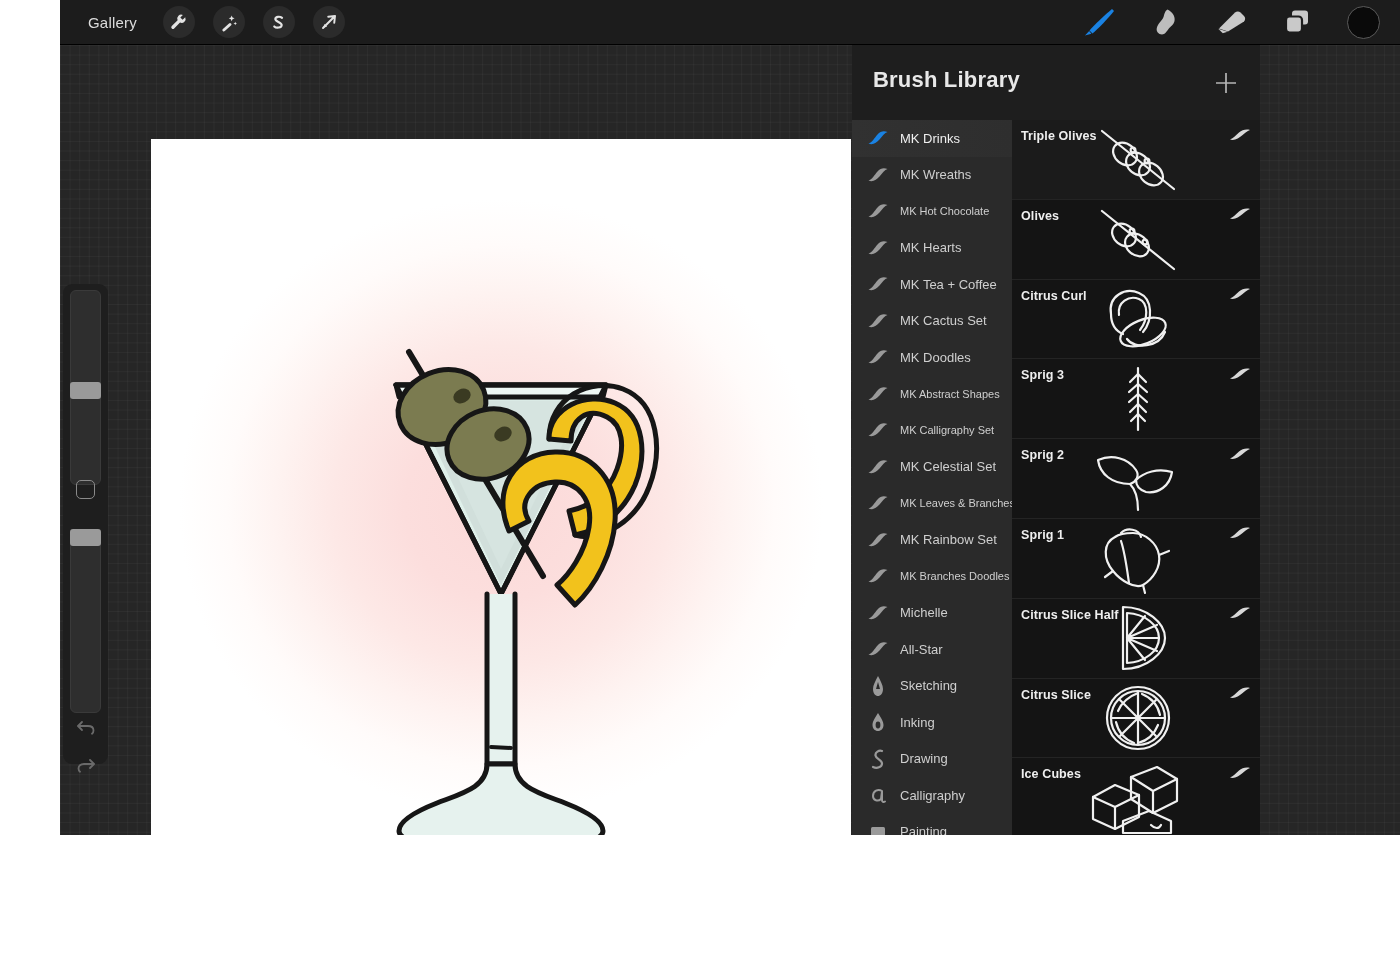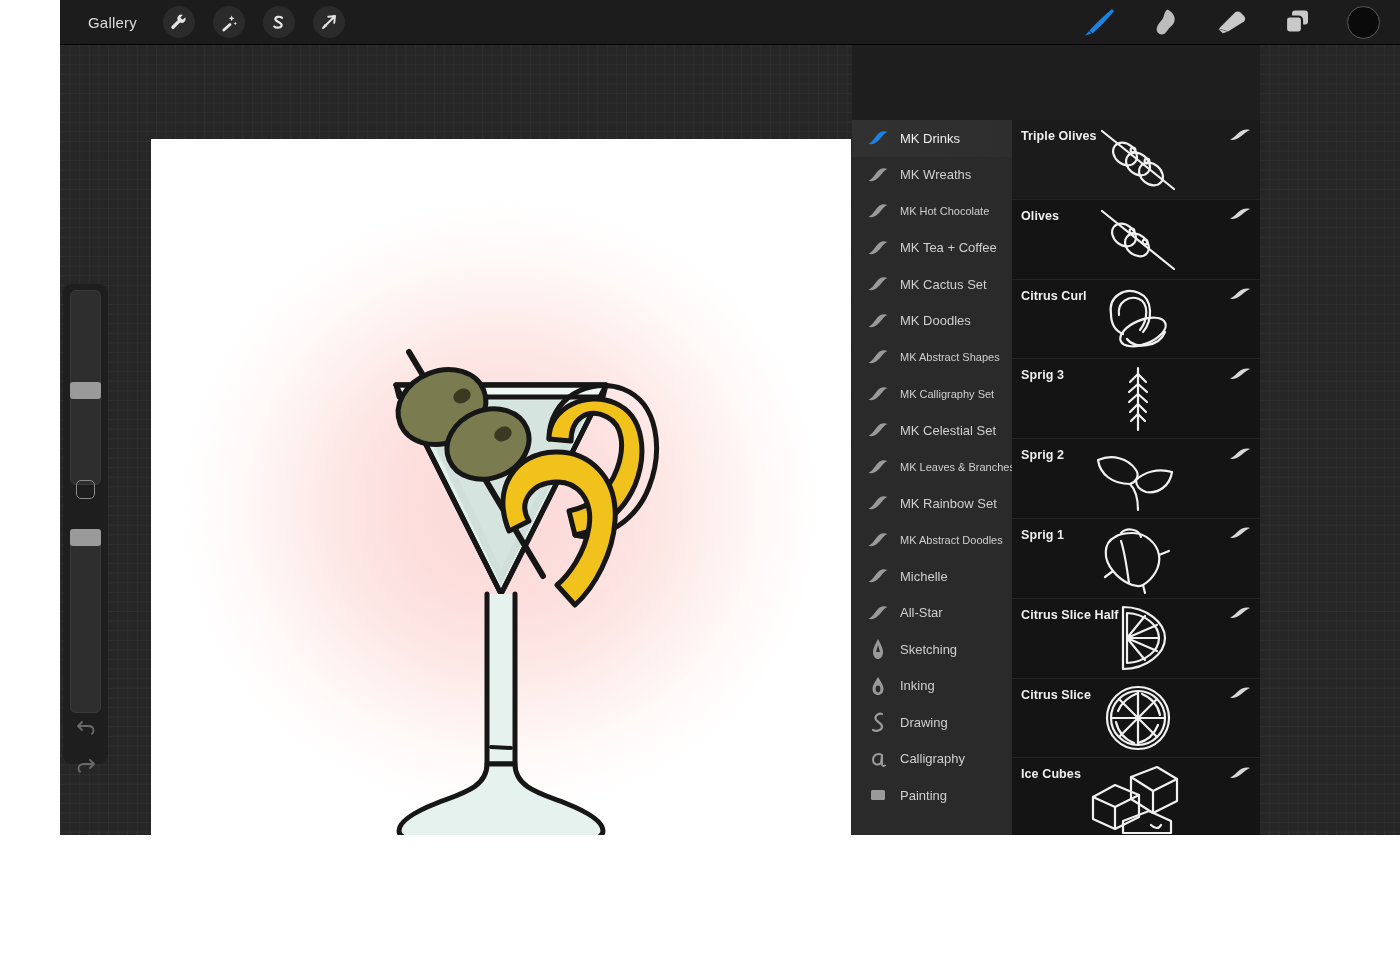--- a/index.html
+++ b/index.html
@@ -263,20 +263,28 @@
         <svg width="28" height="28" viewBox="0 0 28 28">
           <rect x="9" y="2.5" width="16" height="14" rx="3" fill="#c9c9c9"></rect>
           <rect x="3" y="8.5" width="16" height="16" rx="3.5" fill="#c9c9c9" stroke="#1c1c1c" stroke-width="2.2"></rect>
         </svg>
       </div>
       <div id="color-swatch"></div>
     </div>
   </div>
 
   <div id="panel">
+    <div id="panel-head">
+      <div id="panel-title">Brush Library</div>
+      <div id="add-btn">
+        <svg width="26" height="26" viewBox="0 0 26 26">
+          <path d="M13 3 L13 23 M3 13 L23 13" stroke="#b5b5b5" stroke-width="1.7" stroke-linecap="butt"></path>
+        </svg>
+      </div>
+    </div>
 
     <div id="panel-body">
       <div id="setlist">
           <div class="set-row active">
             <span class="set-ico">
               <svg width="24" height="20" viewBox="0 0 24 20">
                 <path d="M2.5 15.5 C6 14.5 8.5 10 11.5 6.5 C14.5 3 18 2.5 21.5 4
                 C18.5 5 16.5 8 13.5 11.5 C10.5 15 6.5 17.5 2.5 15.5 Z" fill="#1a82e2"></path>
               </svg>
             </span>
@@ -300,20 +308,29 @@
             </span>
      <span class="set-label sm">MK Hot Chocolate</span>
           </div>
           <div class="set-row">
             <span class="set-ico">
               <svg width="24" height="20" viewBox="0 0 24 20">
                 <path d="M2.5 15.5 C6 14.5 8.5 10 11.5 6.5 C14.5 3 18 2.5 21.5 4
                 C18.5 5 16.5 8 13.5 11.5 C10.5 15 6.5 17.5 2.5 15.5 Z" fill="#9a9a9a"></path>
               </svg>
             </span>
+     <span class="set-label">MK Hearts</span>
+          </div>
+          <div class="set-row">
+            <span class="set-ico">
+              <svg width="24" height="20" viewBox="0 0 24 20">
+                <path d="M2.5 15.5 C6 14.5 8.5 10 11.5 6.5 C14.5 3 18 2.5 21.5 4
+                C18.5 5 16.5 8 13.5 11.5 C10.5 15 6.5 17.5 2.5 15.5 Z" fill="#9a9a9a"></path>
+              </svg>
+            </span>
      <span class="set-label">MK Tea + Coffee</span>
           </div>
           <div class="set-row">
             <span class="set-ico">
               <svg width="24" height="20" viewBox="0 0 24 20">
                 <path d="M2.5 15.5 C6 14.5 8.5 10 11.5 6.5 C14.5 3 18 2.5 21.5 4
                 C18.5 5 16.5 8 13.5 11.5 C10.5 15 6.5 17.5 2.5 15.5 Z" fill="#9a9a9a"></path>
               </svg>
             </span>
      <span class="set-label">MK Cactus Set</span>
@@ -372,21 +389,21 @@
             </span>
      <span class="set-label">MK Rainbow Set</span>
           </div>
           <div class="set-row">
             <span class="set-ico">
               <svg width="24" height="20" viewBox="0 0 24 20">
                 <path d="M2.5 15.5 C6 14.5 8.5 10 11.5 6.5 C14.5 3 18 2.5 21.5 4
                 C18.5 5 16.5 8 13.5 11.5 C10.5 15 6.5 17.5 2.5 15.5 Z" fill="#9a9a9a"></path>
               </svg>
             </span>
-     <span class="set-label sm">MK Abstract Doodles</span>
+     <span class="set-label sm">MK Branches Doodles</span>
           </div>
           <div class="set-row">
             <span class="set-ico">
               <svg width="24" height="20" viewBox="0 0 24 20">
                 <path d="M2.5 15.5 C6 14.5 8.5 10 11.5 6.5 C14.5 3 18 2.5 21.5 4
                 C18.5 5 16.5 8 13.5 11.5 C10.5 15 6.5 17.5 2.5 15.5 Z" fill="#9a9a9a"></path>
               </svg>
             </span>
      <span class="set-label">Michelle</span>
           </div>

